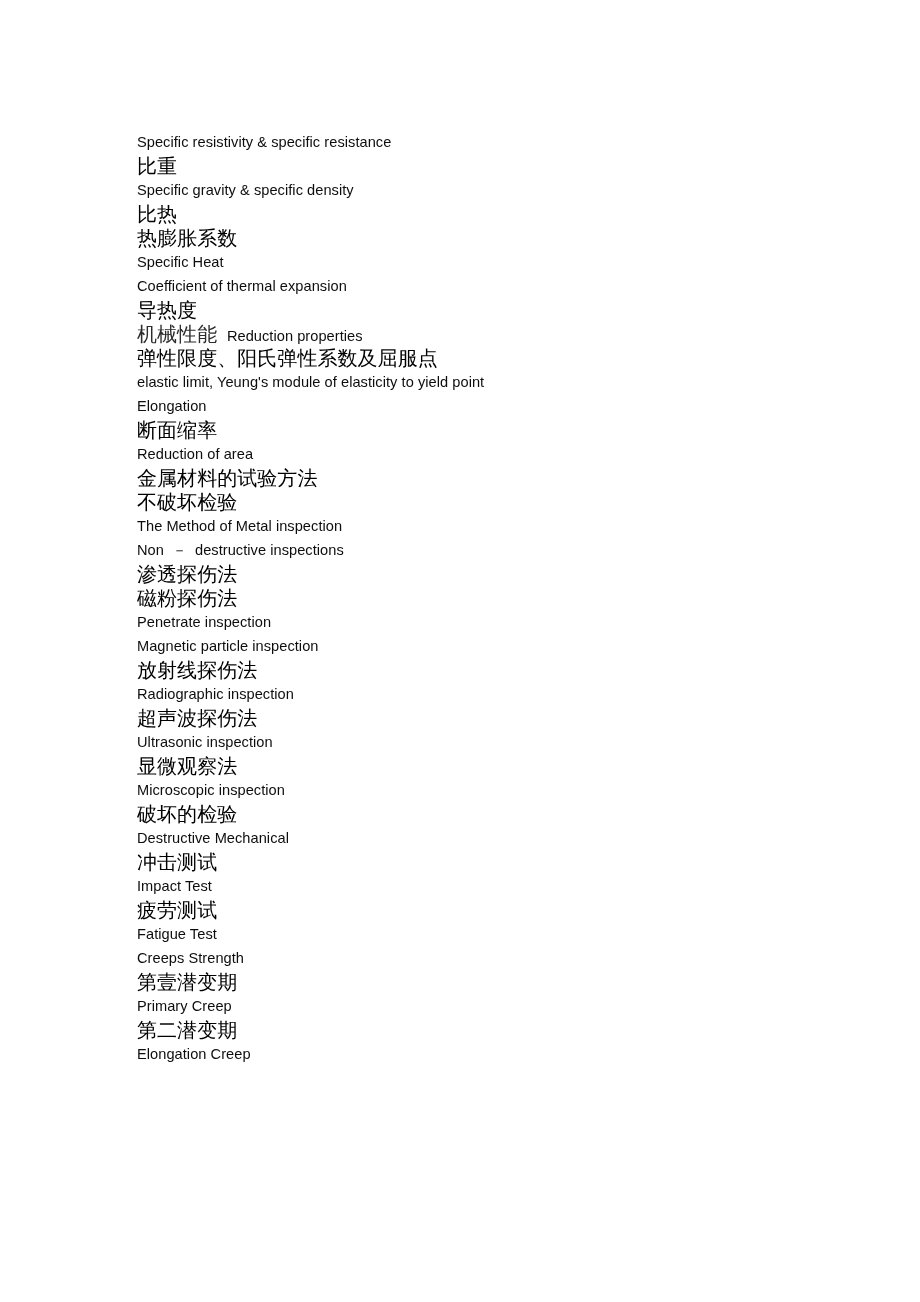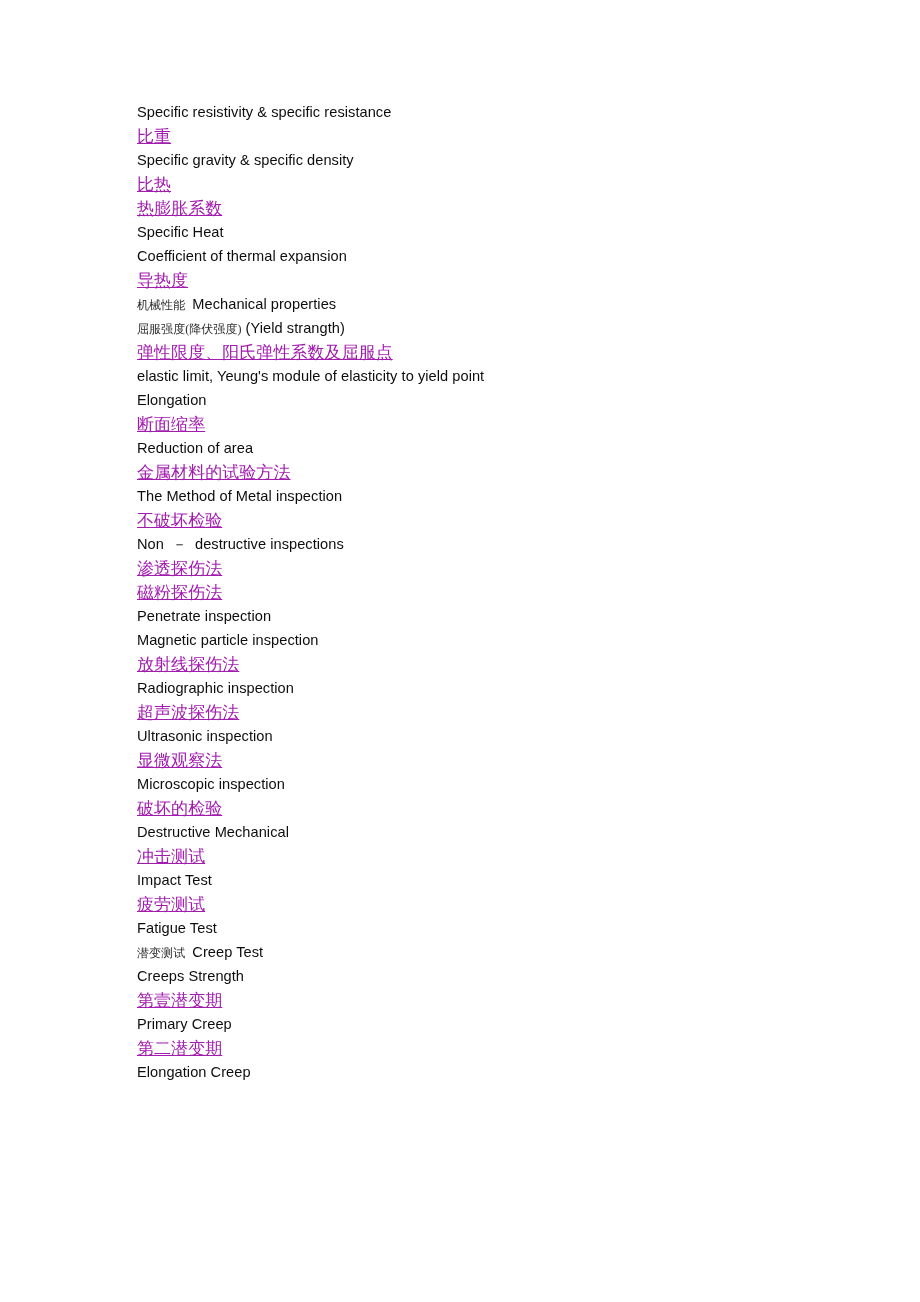--- a/index.html
+++ b/index.html
@@ -21,47 +21,46 @@
   .page {
     position: absolute;
     inset: 0;
     background: #ffffff;
   }
 
   
   .text-block {
     position: absolute;
     left: 137px;
-    top: 100px;
+    top: 130px;
     width: 700px;
   }
 
   .line {
     display: block;
     height: 24px;
     line-height: 24px;
     white-space: pre;
     font-size: 14.6px;
     color: #0d0d0d;
     font-family: "Liberation Sans", "DejaVu Sans", sans-serif;
     letter-spacing: 0.05px;
   }
 
   
   .line.cjk {
     font-family: "DejaVu Serif", "Liberation Serif", serif;
-    font-size: 17px;
-    color: #a21caf;
-    text-decoration: underline;
+    font-size: 20px;
+    color: #000000;
   }
 
   
   .line.mixed .cjk-part {
-    font-family: Liberation Serif, serif;
-    font-size: 12px;
+    font-family: Liberation Sans, sans-serif;
+    font-size: 20px;
     color: #2b2b2b;
   }
   .line.mixed .latin-part {
     font-family: "Liberation Sans", "DejaVu Sans", sans-serif;
     font-size: 14.6px;
     color: #0d0d0d;
   }
 </style>
 </head>
 <body>
@@ -69,47 +68,45 @@
 <div class="page">
   <div class="text-block" id="glossary">
       <span class="line">Specific resistivity &amp; specific resistance</span>
       <span class="line cjk">比重</span>
       <span class="line">Specific gravity &amp; specific density</span>
       <span class="line cjk">比热</span>
       <span class="line cjk">热膨胀系数</span>
       <span class="line">Specific Heat</span>
       <span class="line">Coefficient of thermal expansion</span>
       <span class="line cjk">导热度</span>
-      <span class="line mixed"><span class="cjk-part">机械性能 </span><span class="latin-part"> Mechanical properties</span></span>
-      <span class="line mixed"><span class="cjk-part">屈服强度(降伏强度)</span><span class="latin-part"> (Yield strangth)</span></span>
+      <span class="line mixed"><span class="cjk-part">机械性能 </span><span class="latin-part"> Reduction properties</span></span>
       <span class="line cjk">弹性限度、阳氏弹性系数及屈服点</span>
       <span class="line">elastic limit, Yeung's module of elasticity to yield point</span>
       <span class="line">Elongation</span>
       <span class="line cjk">断面缩率</span>
       <span class="line">Reduction of area</span>
       <span class="line cjk">金属材料的试验方法</span>
+      <span class="line cjk">不破坏检验</span>
       <span class="line">The Method of Metal inspection</span>
-      <span class="line cjk">不破坏检验</span>
       <span class="line">Non  －  destructive inspections</span>
       <span class="line cjk">渗透探伤法</span>
       <span class="line cjk">磁粉探伤法</span>
       <span class="line">Penetrate inspection</span>
       <span class="line">Magnetic particle inspection</span>
       <span class="line cjk">放射线探伤法</span>
       <span class="line">Radiographic inspection</span>
       <span class="line cjk">超声波探伤法</span>
       <span class="line">Ultrasonic inspection</span>
       <span class="line cjk">显微观察法</span>
       <span class="line">Microscopic inspection</span>
       <span class="line cjk">破坏的检验</span>
       <span class="line">Destructive Mechanical</span>
       <span class="line cjk">冲击测试</span>
       <span class="line">Impact Test</span>
       <span class="line cjk">疲劳测试</span>
       <span class="line">Fatigue Test</span>
-      <span class="line mixed"><span class="cjk-part">潜变测试 </span><span class="latin-part"> Creep Test</span></span>
       <span class="line">Creeps Strength</span>
       <span class="line cjk">第壹潜变期</span>
       <span class="line">Primary Creep</span>
       <span class="line cjk">第二潜变期</span>
       <span class="line">Elongation Creep</span>
     </div>
 </div>
 
 </body></html>

